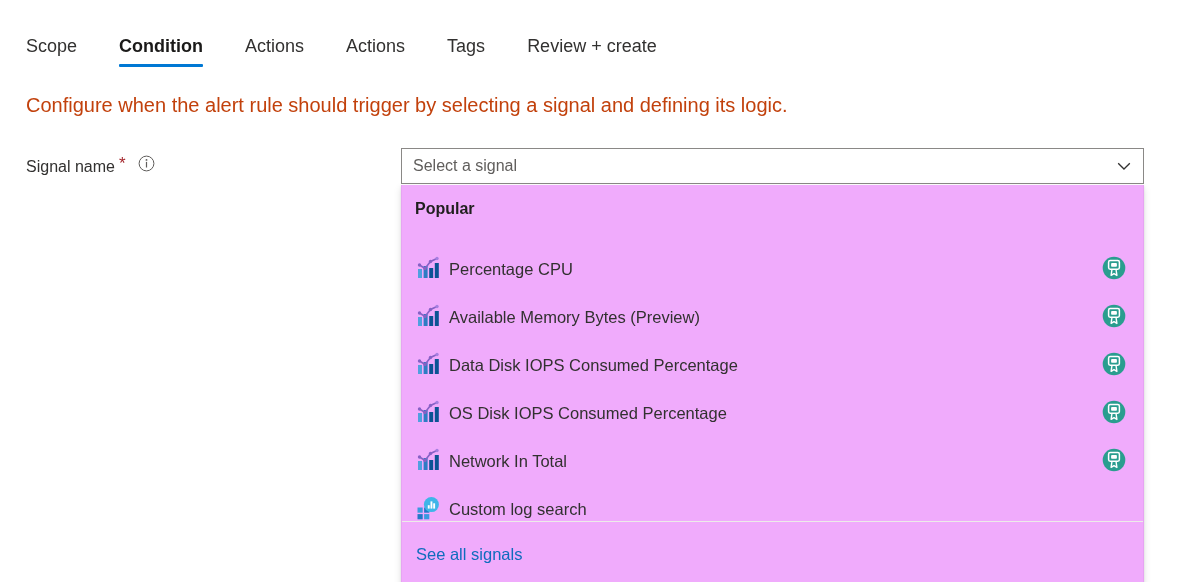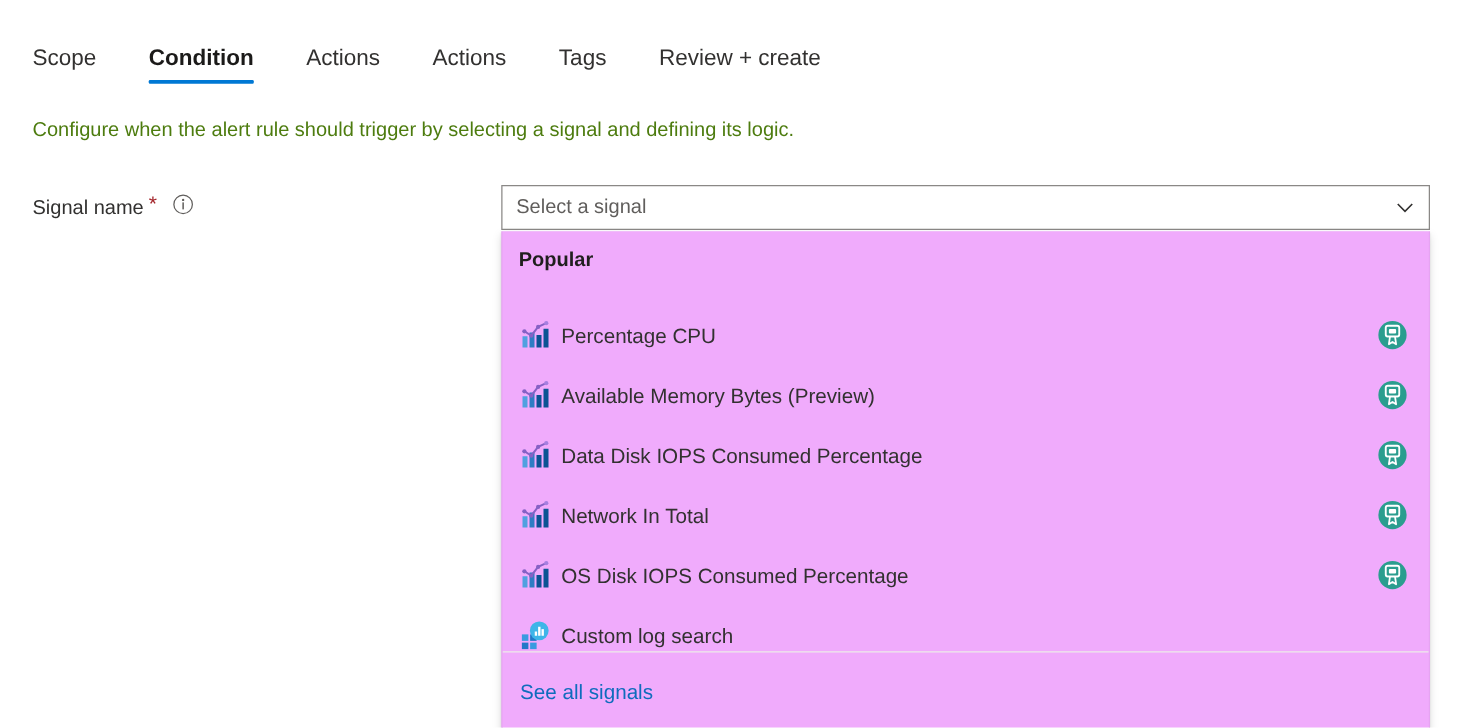--- a/index.html
+++ b/index.html
@@ -54,23 +54,23 @@
     height: 3px;
     background: #0078d4;
     border-radius: 1px;
   }
 
   
   .description {
     position: absolute;
     left: 26px;
     top: 72px;
-    font-size: 16px;
+    font-size: 20px;
     line-height: 24px;
-    color: #4d7c0f;
+    color: #c2410c;
     white-space: nowrap;
   }
 
   
   .field-label-wrap {
     position: absolute;
     left: 26px;
     top: 134px;
     display: flex;
     align-items: flex-start;
@@ -337,21 +337,21 @@
             <rect x="7.6" y="10" width="4" height="12" fill="#2e7cc4"></rect>
             <rect x="13.2" y="12" width="4" height="10" fill="#0b5394"></rect>
             <rect x="18.8" y="7" width="4" height="15" fill="#0b5394"></rect>
             <path d="M3.5 9 L9 12.5 L14.5 5.5 L21 2.5" fill="none" stroke="#8661c5" stroke-width="1.6"></path>
             <circle cx="3.5" cy="9" r="1.7" fill="#8661c5"></circle>
             <circle cx="9" cy="12.5" r="1.7" fill="#8661c5"></circle>
             <circle cx="14.5" cy="5.5" r="1.7" fill="#8661c5"></circle>
             <circle cx="21" cy="2.5" r="1.7" fill="#a67fe0"></circle>
           </svg>
         </span>
-        <span class="dd-label">Network In Total</span>
+        <span class="dd-label">OS Disk IOPS Consumed Percentage</span>
         <span class="dd-badge">
           <svg width="24" height="24" viewBox="0 0 24 24">
             <circle cx="12" cy="12" r="11.3" fill="#2a9d8f"></circle>
             <rect x="6.6" y="4.6" width="10.8" height="8.6" rx="1.6" fill="none" stroke="#ffffff" stroke-width="1.5"></rect>
             <rect x="9.1" y="7.1" width="5.8" height="3.6" rx="0.8" fill="#ffffff"></rect>
             <path d="M10 13.2 L9.1 19.4 L12 17.6 L14.9 19.4 L14 13.2" fill="none" stroke="#ffffff" stroke-width="1.4" stroke-linejoin="round"></path>
           </svg>
         </span>
       </div>
 
@@ -362,21 +362,21 @@
             <rect x="7.6" y="10" width="4" height="12" fill="#2e7cc4"></rect>
             <rect x="13.2" y="12" width="4" height="10" fill="#0b5394"></rect>
             <rect x="18.8" y="7" width="4" height="15" fill="#0b5394"></rect>
             <path d="M3.5 9 L9 12.5 L14.5 5.5 L21 2.5" fill="none" stroke="#8661c5" stroke-width="1.6"></path>
             <circle cx="3.5" cy="9" r="1.7" fill="#8661c5"></circle>
             <circle cx="9" cy="12.5" r="1.7" fill="#8661c5"></circle>
             <circle cx="14.5" cy="5.5" r="1.7" fill="#8661c5"></circle>
             <circle cx="21" cy="2.5" r="1.7" fill="#a67fe0"></circle>
           </svg>
         </span>
-        <span class="dd-label">OS Disk IOPS Consumed Percentage</span>
+        <span class="dd-label">Network In Total</span>
         <span class="dd-badge">
           <svg width="24" height="24" viewBox="0 0 24 24">
             <circle cx="12" cy="12" r="11.3" fill="#2a9d8f"></circle>
             <rect x="6.6" y="4.6" width="10.8" height="8.6" rx="1.6" fill="none" stroke="#ffffff" stroke-width="1.5"></rect>
             <rect x="9.1" y="7.1" width="5.8" height="3.6" rx="0.8" fill="#ffffff"></rect>
             <path d="M10 13.2 L9.1 19.4 L12 17.6 L14.9 19.4 L14 13.2" fill="none" stroke="#ffffff" stroke-width="1.4" stroke-linejoin="round"></path>
           </svg>
         </span>
       </div>
 

